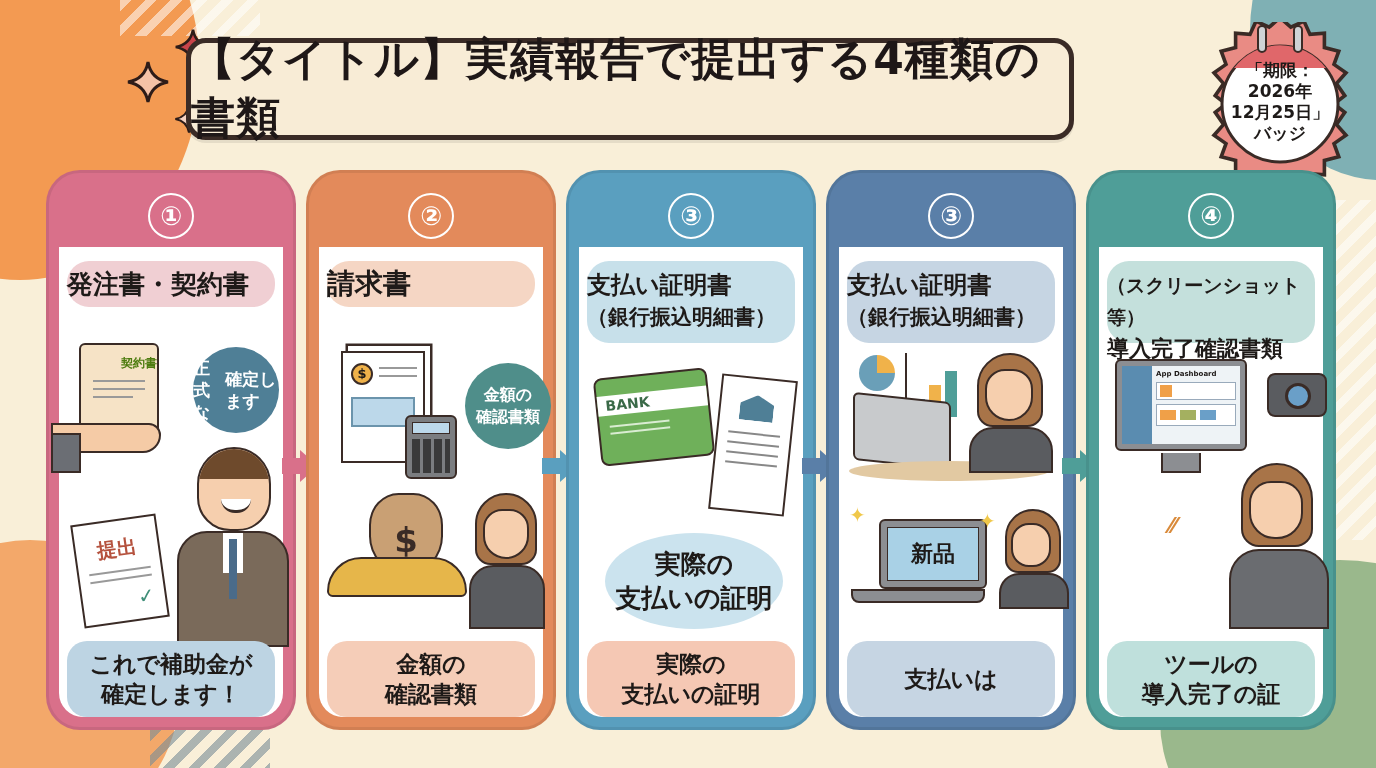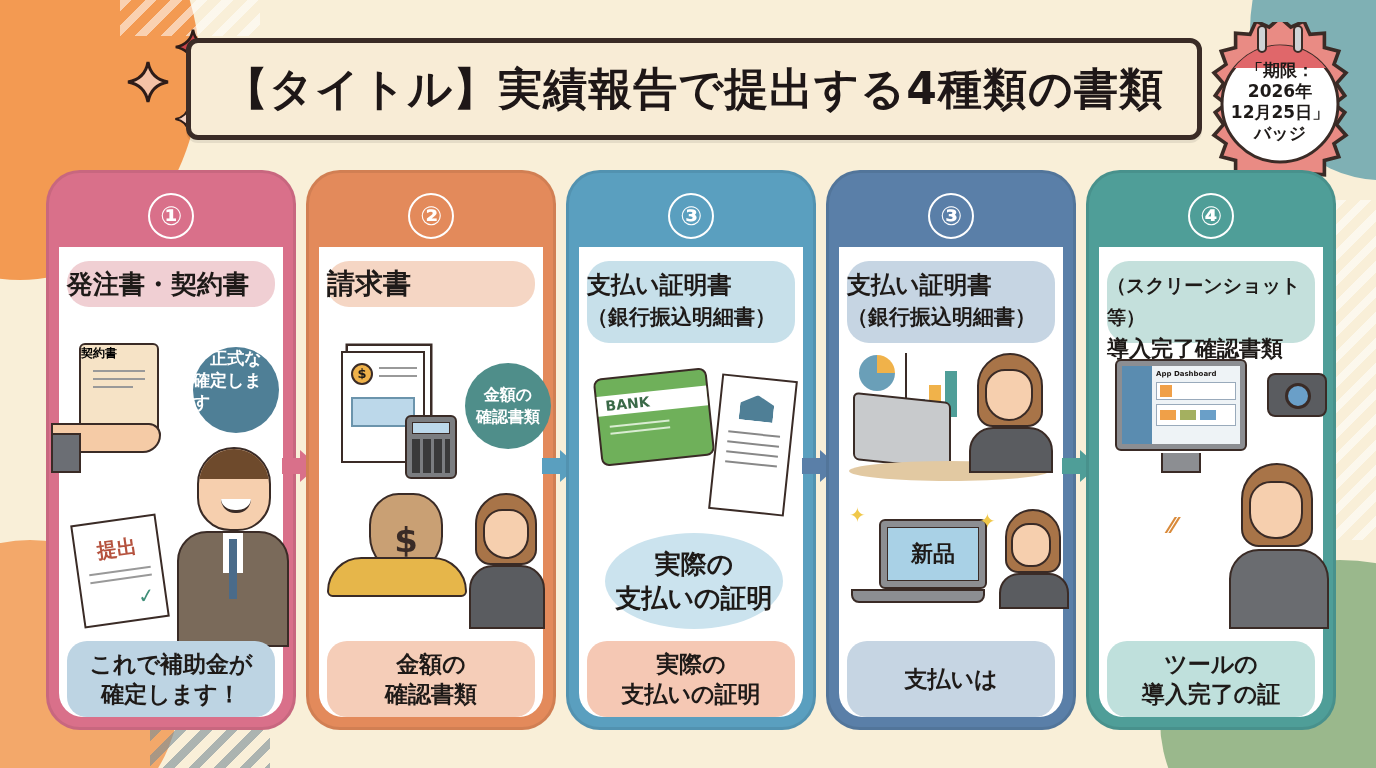--- a/index.html
+++ b/index.html
@@ -1,20 +1,20 @@
 <!DOCTYPE html>
 <html><head>
 <meta charset="utf-8">
 <style>
 *{box-sizing:border-box;margin:0;padding:0}
 html,body{width:1376px;height:768px;overflow:hidden}
 body{position:relative;font-family:"DejaVu Sans","Liberation Sans",sans-serif;background:#f9efd8;color:#1e1a18}
 .bg-blob{position:absolute;border-radius:50%}
 .stripes{position:absolute;background:repeating-linear-gradient(135deg,rgba(255,255,255,.55) 0 8px,transparent 8px 18px)}
-.title-wrap{position:absolute;left:186px;top:38px;width:1016px;height:102px;background:#f8ecd6;border:5px solid #3a2b26;border-radius:12px;display:flex;align-items:center;justify-content:center;box-shadow:0 3px 0 rgba(0,0,0,.08)}
+.title-wrap{position:absolute;left:186px;top:38px;width:888px;height:102px;background:#f8ecd6;border:5px solid #3a2b26;border-radius:20px;display:flex;align-items:center;justify-content:center;box-shadow:0 3px 0 rgba(0,0,0,.08)}
 .title-wrap h1{font-size:44px;font-weight:bold;letter-spacing:1px;color:#1e1717;font-family:"DejaVu Sans",sans-serif}
 .sparkle{position:absolute}
 .badge{position:absolute;left:1202px;top:22px;width:156px;height:156px}
 .badge .txt{position:absolute;left:0;top:38px;width:156px;text-align:center;font-weight:bold;font-size:17px;line-height:21px;color:#1e1a18}
 .card{position:absolute;top:170px;width:250px;height:560px;border-radius:34px;border:3px solid rgba(0,0,0,.08)}
 .card .num{position:absolute;left:50%;top:20px;transform:translateX(-50%);width:46px;height:46px;border:2.5px solid #fff;border-radius:50%;color:#fff;font-weight:bold;font-size:26px;display:flex;align-items:center;justify-content:center}
 .card .inner{position:absolute;left:10px;top:74px;right:10px;bottom:10px;background:#fff;border-radius:0 0 24px 24px}
 .card .head{position:absolute;left:8px;right:8px;top:14px;border-radius:22px;font-weight:bold;color:#1e1a18}
 .card .foot{position:absolute;left:8px;right:8px;bottom:0;height:76px;border-radius:20px;text-align:center;font-weight:bold;font-size:23px;line-height:30px;display:flex;flex-direction:column;justify-content:center;color:#1e1a18}
 .arrow{position:absolute;top:448px;width:40px;height:36px}
@@ -62,30 +62,30 @@
     <div>バッジ</div>
   </div>
 </div>
 
 <div class="card" style="left:46px;background:#d9708a">
   <div class="num">①</div>
   <div class="inner">
     <div class="head" style="background:#f0cfd3;height:46px;font-size:26px;line-height:46px">発注書・契約書</div>
 
     <div class="illus" style="left:20px;top:96px;width:80px;height:96px;background:#f6e3c6;border:2.5px solid #3a2b26;border-radius:6px">
-      <div style="font-size:12px;font-weight:bold;color:#000000;text-align:left;margin-top:0">契約書</div>
+      <div style="font-size:12px;font-weight:bold;color:#4d7c0f;text-align:right;margin-top:10px">契約書</div>
       <div style="height:2px;background:#999;margin:8px 12px 0"></div>
       <div style="height:2px;background:#999;margin:6px 12px 0"></div>
       <div style="height:2px;background:#999;margin:6px 24px 0 12px"></div>
     </div>
 
     <div class="illus" style="left:-8px;top:176px;width:110px;height:30px;background:#f5cba6;border:2.5px solid #3a2b26;border-radius:0 20px 30px 0"></div>
     <div class="illus" style="left:-8px;top:186px;width:30px;height:40px;background:#6b6e74;border:2.5px solid #3a2b26"></div>
 
-    <div class="illus" style="left:134px;top:100px;width:86px;height:86px;background:#4f7f96;border-radius:50%;color:#fff;font-weight:bold;font-size:17px;line-height:22px;display:flex;flex-direction:column;align-items:center;justify-content:flex-start">
+    <div class="illus" style="left:134px;top:100px;width:86px;height:86px;background:#4f7f96;border-radius:50%;color:#fff;font-weight:bold;font-size:17px;line-height:22px;display:flex;flex-direction:row;align-items:center;justify-content:flex-end">
       <span>正式な</span>
       <span>確定します</span>
     </div>
 
     <div class="illus" style="left:118px;top:200px;width:112px;height:200px">
       <div style="position:absolute;left:20px;top:0;width:74px;height:84px;background:#f6cfae;border:2.5px solid #3a2b26;border-radius:40px 40px 36px 36px;overflow:hidden">
         <div style="height:30px;background:#6e4a2c"></div>
         <div style="position:absolute;left:22px;top:50px;width:30px;height:14px;border-bottom:3px solid #3a2b26;border-radius:0 0 20px 20px;background:#fff"></div>
       </div>
       <div style="position:absolute;left:0;top:84px;width:112px;height:116px;background:#7a6a5a;border:2.5px solid #3a2b26;border-radius:30px 30px 0 0"></div>

